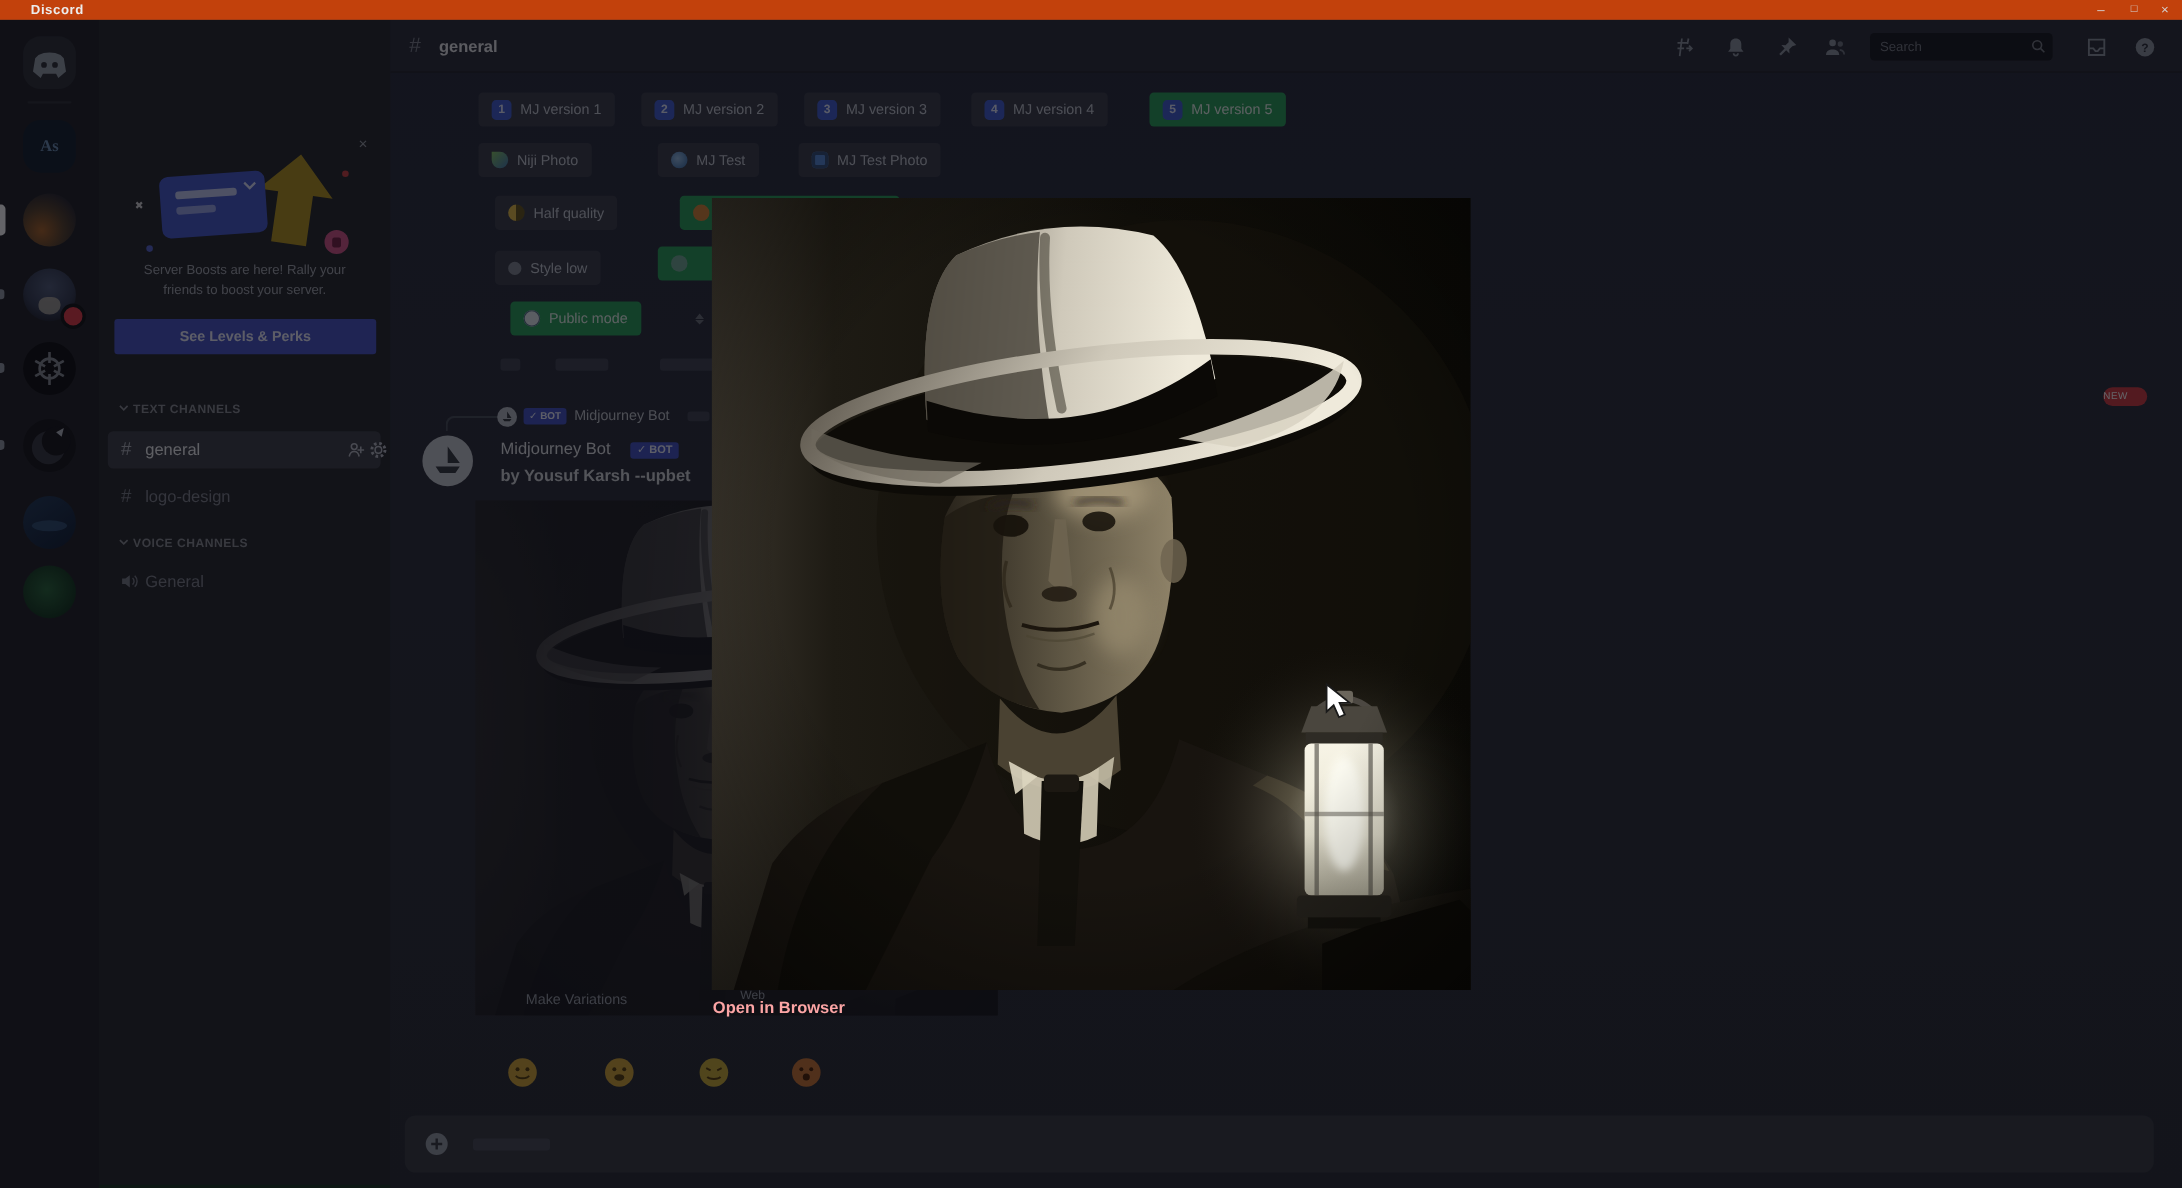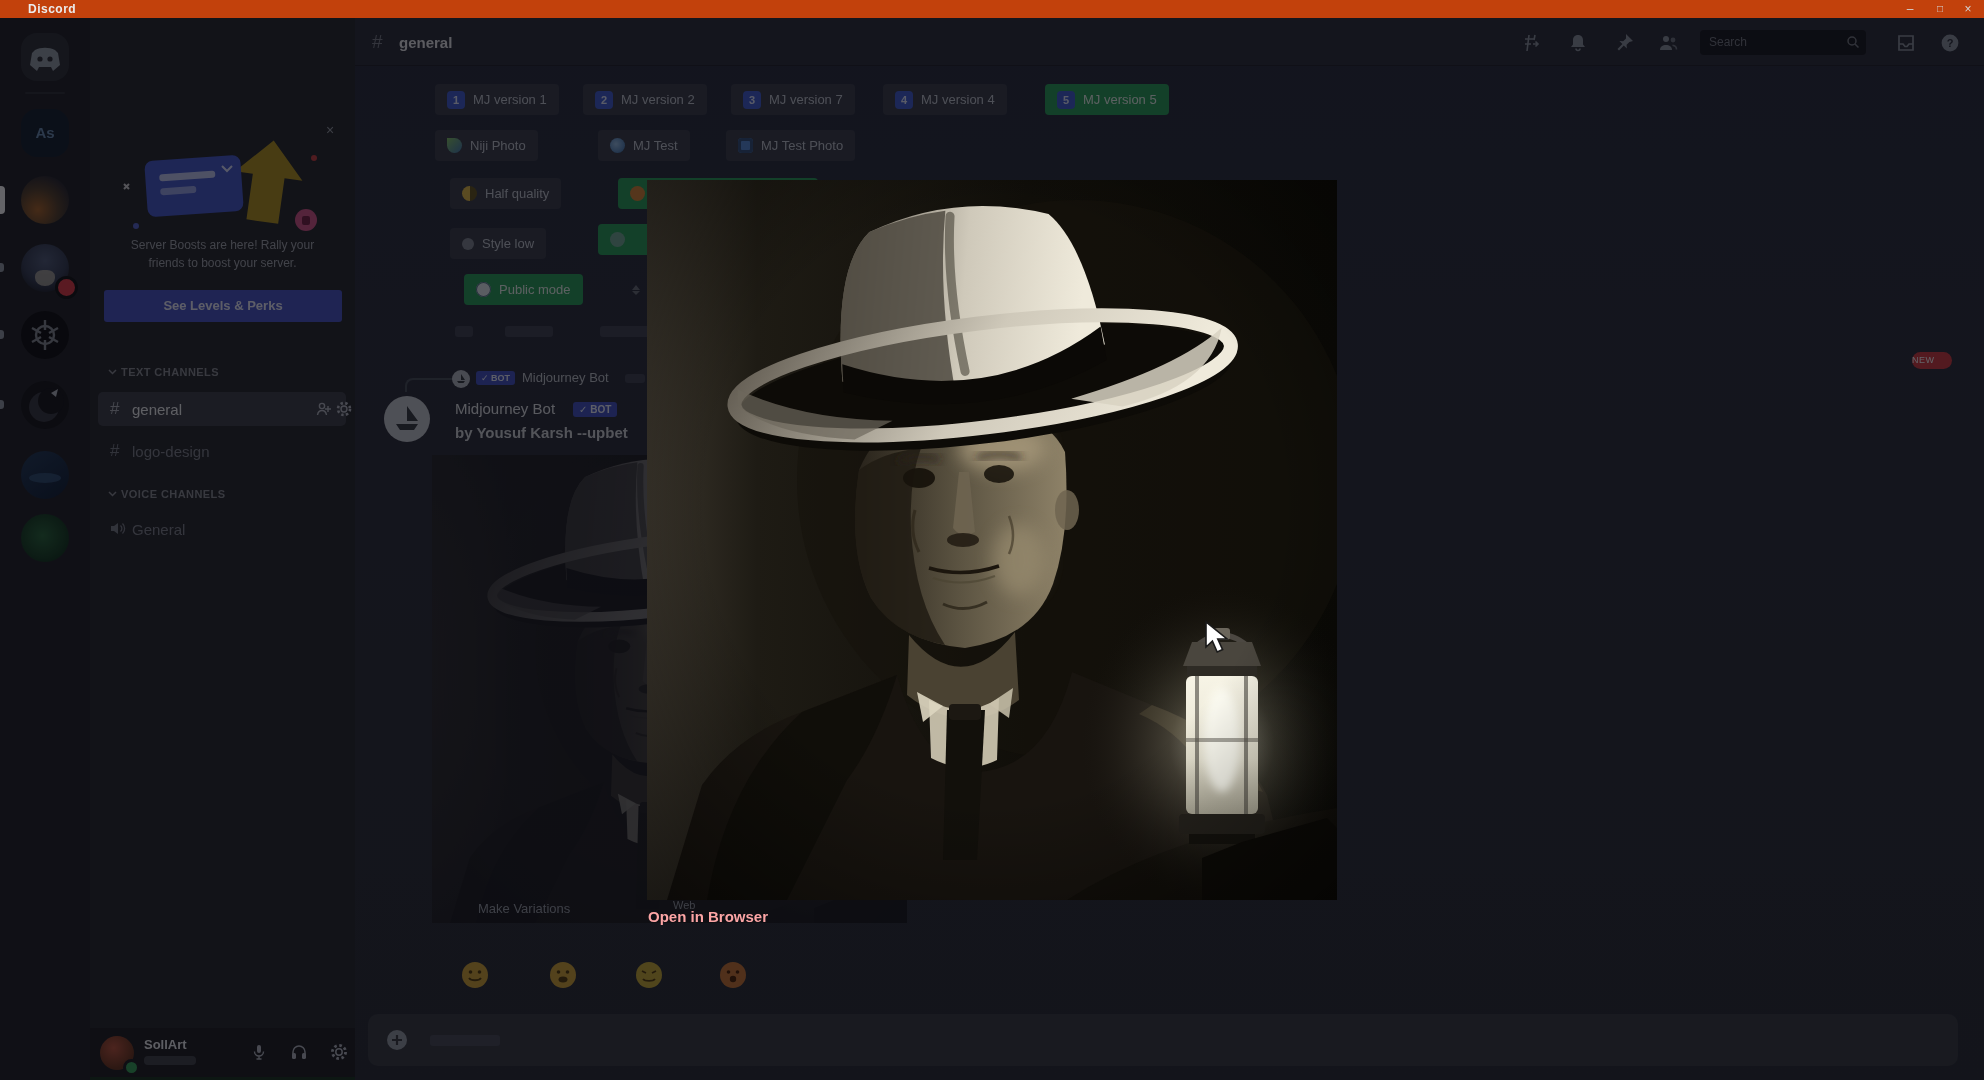--- a/index.html
+++ b/index.html
@@ -64,21 +64,21 @@
   <div class="rail">
     <div class="guild" style="top:15px;background:#33363c;">
       <svg width="48" height="48" viewBox="0 0 48 48">
         <path d="M14 17c6-3 14-3 20 0l3 3 2 12-7 6-2-4h-12l-2 4-7-6 2-12z" fill="#9aa3ab"></path>
         <circle cx="19" cy="26" r="2.6" fill="#33363c"></circle>
           <circle cx="29" cy="26" r="2.6" fill="#33363c"></circle>
       </svg>
     </div>
     <div class="abs" style="left:25px;top:74px;width:40px;height:2px;background:#34363a;border-radius:1px;"></div>
 
-    <div class="guild" style="top:91px;background:#1a2634;color:#6f92b5;font-size:15px;font-weight:700;text-align:center;line-height:48px;"><span>As</span></div>
+    <div class="guild" style="top:91px;background:#1a2634;color:#6f92b5;font-size:15px;font-weight:700;text-align:center;line-height:48px;font-family:Liberation Serif, serif;"><span>As</span></div>
 
     <div class="pill" style="top:168px;height:28px;"></div>
     <div class="guild circ" style="top:158px;background:radial-gradient(circle at 35% 70%,#b06a2e,#5a4630 45%,#2b2b33 80%);"></div>
 
     <div class="pip" style="top:245px;"></div>
     <div class="guild circ" style="top:226px;background:radial-gradient(circle at 50% 35%,#56627e,#3a4258 55%,#23262f 85%);">
       <div class="abs" style="left:14px;top:26px;width:20px;height:16px;border-radius:40% 40% 50% 50%;background:#b9b4a8;opacity:.8;"></div>
     </div>
     <div class="mention" style="left:55px;top:258px;"></div>
 
@@ -157,39 +157,20 @@
         </svg><span>VOICE CHANNELS</span>
     </div>
     <div class="chanrow" style="top:494px;">
       <svg class="abs" style="left:11px;top:8px;" width="17" height="17" viewBox="0 0 17 17">
         <path d="M2 6v5h3l4 3V3L5 6H2z" fill="#7d8189"></path>
         <path d="M11.5 5.5a4 4 0 010 6M13.5 3.5a7 7 0 010 10" stroke="#7d8189" stroke-width="1.3" fill="none"></path>
       </svg>
       <span class="t">General</span>
     </div>
 
-    <div class="userbar">
-      <div class="abs" style="left:10px;top:8px;width:34px;height:34px;border-radius:50%;background:radial-gradient(circle at 40% 35%,#c25a40,#6e3a22 70%);"></div>
-      <div class="abs" style="left:33px;top:31px;width:11px;height:11px;border-radius:50%;background:#3ba55d;border:3px solid #222327;"></div>
-      <div class="abs" style="left:54px;top:9px;font-size:13px;font-weight:600;color:#f0f1f3;">SollArt</div>
-      <div class="abs" style="left:54px;top:28px;width:52px;height:9px;background:#7d8187;opacity:.4;border-radius:4px;"></div>
-      <svg class="abs" style="left:160px;top:15px;" width="18" height="18" viewBox="0 0 18 18">
-        <rect x="7" y="2" width="4" height="8" rx="2" fill="#b8bcc4"></rect>
-        <path d="M4.5 8.5a4.5 4.5 0 009 0M9 13v3M6.5 16h5" stroke="#b8bcc4" stroke-width="1.4" fill="none"></path>
-      </svg>
-      <svg class="abs" style="left:200px;top:15px;" width="18" height="18" viewBox="0 0 18 18">
-        <path d="M3 12V9a6 6 0 0112 0v3" fill="none" stroke="#b8bcc4" stroke-width="1.5"></path>
-        <rect x="2" y="10" width="4" height="6" rx="1.6" fill="#b8bcc4"></rect>
-          <rect x="12" y="10" width="4" height="6" rx="1.6" fill="#b8bcc4"></rect>
-      </svg>
-      <svg class="abs" style="left:240px;top:15px;" width="18" height="18" viewBox="0 0 18 18">
-        <circle cx="9" cy="9" r="3.2" fill="none" stroke="#b8bcc4" stroke-width="1.5"></circle>
-        <circle cx="9" cy="9" r="6.6" fill="none" stroke="#b8bcc4" stroke-width="2.8" stroke-dasharray="2.6 2.6"></circle>
-      </svg>
-    </div>
     <div class="abs" style="left:0;bottom:0;width:100%;height:3px;background:#1d3b24;opacity:.85;"></div>
   </div>
 
   <div class="main">
     <div class="chhead">
       <span class="abs" style="left:17px;top:13px;font-size:19px;color:#80858f;">#</span>
       <span class="abs" style="left:44px;top:16px;font-size:15px;font-weight:600;color:#e9eaec;">general</span>
 
       <svg class="tool" style="left:1166px;" viewBox="0 0 22 22">
         <path d="M4 7h9M4 12h6M12 12h5m-2.5-2.5L17 12l-2.5 2.5M8 3L6 19M14 3l-1 5" fill="none" stroke="#9299a3" stroke-width="1.6"></path>
@@ -226,21 +207,21 @@
     <div class="btn" style="left:80px;top:66px;">
       <span class="keycap">1</span>
         <span>MJ version 1</span>
       </div>
     <div class="btn" style="left:228px;top:66px;">
       <span class="keycap">2</span>
         <span>MJ version 2</span>
       </div>
     <div class="btn" style="left:376px;top:66px;">
       <span class="keycap">3</span>
-        <span>MJ version 7</span>
+        <span>MJ version 3</span>
       </div>
     <div class="btn" style="left:528px;top:66px;">
       <span class="keycap">4</span>
         <span>MJ version 4</span>
       </div>
     <div class="btn green" style="left:690px;top:66px;">
       <span class="keycap">5</span>
         <span>MJ version 5</span>
       </div>
 

